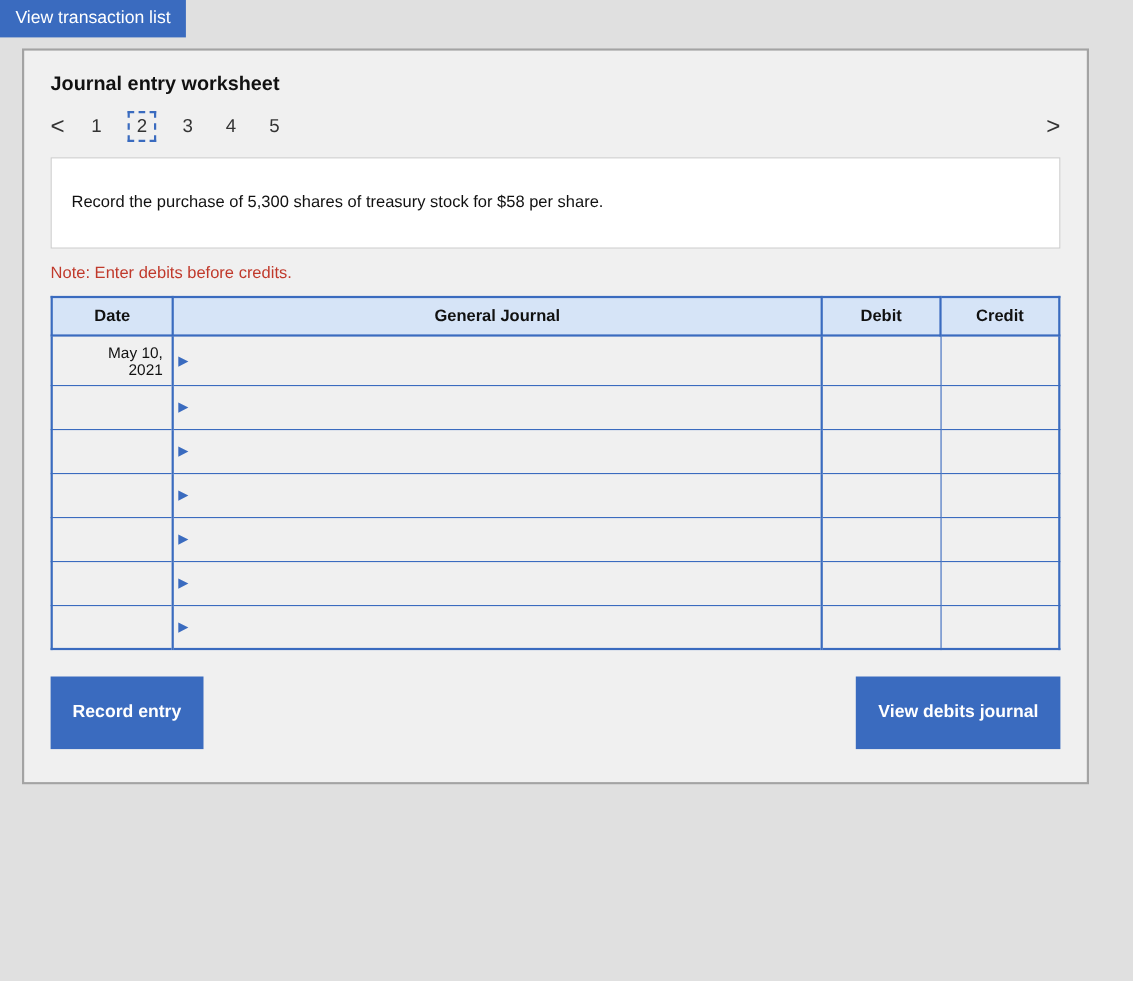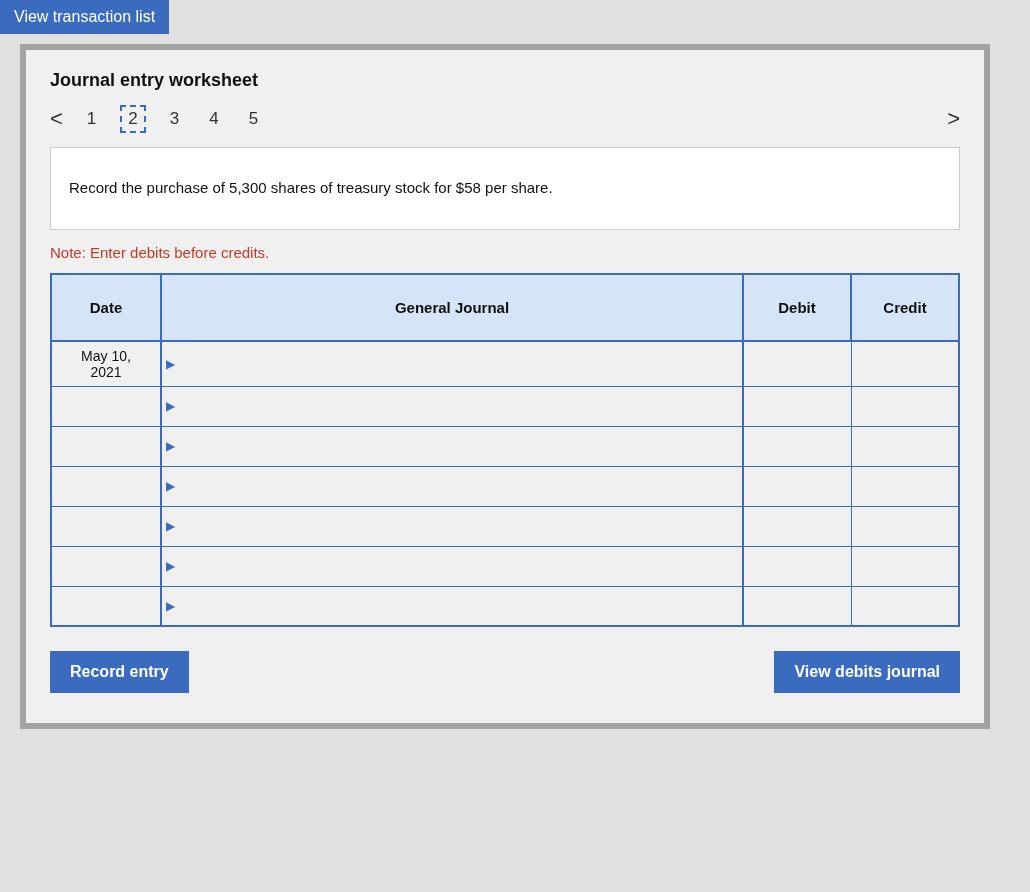--- a/index.html
+++ b/index.html
@@ -23,21 +23,21 @@
       cursor: pointer;
       margin: 0;
       display: inline-block;
     }
 
     .main-container {
       background: #f0f0f0;
       width: 970px;
       margin: 10px 20px;
       padding: 20px 24px 30px 24px;
-      border: 6px solid #a3a3a3;
+      border: 2px solid #a3a3a3;
     }
 
     .worksheet-title {
       font-size: 18px;
       font-weight: bold;
       margin-bottom: 14px;
       color: #111;
     }
 
     .pagination {
@@ -88,21 +88,21 @@
     .journal-table {
       width: 100%;
       border-collapse: collapse;
       border: 2px solid #3a6bbf;
       margin-bottom: 24px;
     }
 
     .journal-table th {
       background: #d6e4f7;
       border: 2px solid #3a6bbf;
-      padding: 24px 10px;
+      padding: 8px 10px;
       font-weight: bold;
       font-size: 15px;
       color: #111;
       text-align: center;
     }
 
     .journal-table th.date-col {
       width: 110px;
     }
 
@@ -121,21 +121,21 @@
       height: 40px;
       vertical-align: top;
       position: relative;
     }
 
     .journal-table td.date-cell {
       padding: 6px 8px;
       font-size: 14px;
       color: #111;
       vertical-align: middle;
-      text-align: center;
+      text-align: right;
       border: 1px solid #3a6bbf;
     }
 
     .journal-table td.journal-entry-cell {
       border-left: 2px solid #3a6bbf;
       border-right: 2px solid #3a6bbf;
     }
 
     .journal-table td input {
       width: 100%;
@@ -161,21 +161,21 @@
       align-items: center;
       justify-content: space-between;
       gap: 10px;
     }
 
     .btn-record, .btn-view, .btn-clear {
       background: #3a6bbf;
       color: white;
       font-weight: bold;
       font-size: 16px;
-      padding: 12px 20px;
+      padding: 24px 20px;
       border: none;
       cursor: pointer;
     }
 
     .btn-clear {
       margin: 0 auto;
     }
 
     .buttons-center {
       flex: 1;

